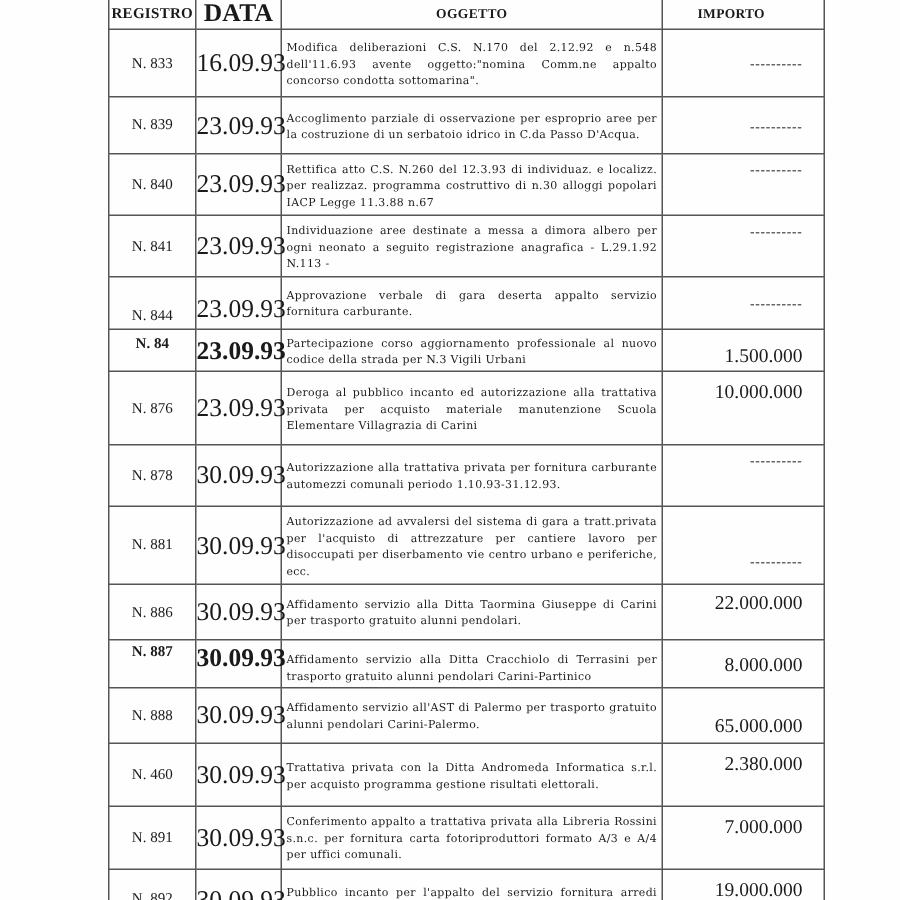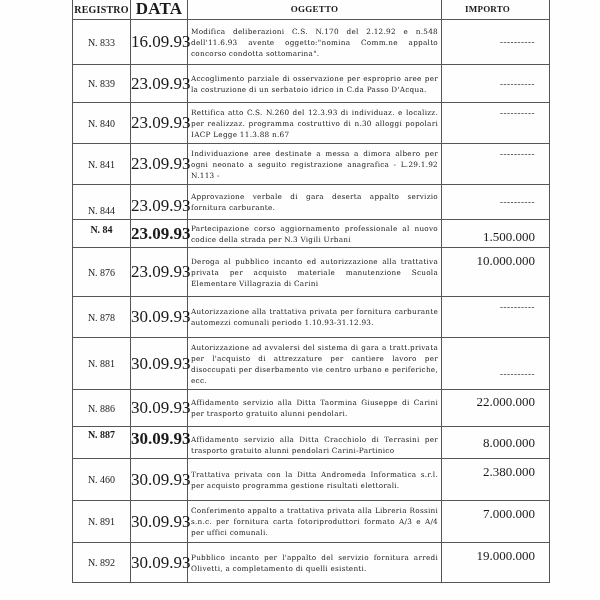--- a/index.html
+++ b/index.html
@@ -89,20 +89,26 @@
       <td class="c-date">30.09.93</td>
       <td class="c-obj">Affidamento servizio alla Ditta Taormina Giuseppe di Carini per trasporto gratuito alunni pendolari.</td>
       <td class="c-imp" style="vertical-align:bottom;padding-bottom:16px">22.000.000</td>
     </tr>
     <tr style="height:32px">
       <td class="c-reg reg-top" style="padding-top:2px">N. 887</td>
       <td class="c-date reg-top" style="padding-top:2px">30.09.93</td>
       <td class="c-obj" style="vertical-align:bottom;padding-bottom:2px">Affidamento servizio alla Ditta Cracchiolo di Terrasini per trasporto gratuito alunni pendolari Carini-Partinico</td>
       <td class="c-imp">8.000.000</td>
     </tr>
+    <tr style="height:37px">
+      <td class="c-reg">N. 888</td>
+      <td class="c-date">30.09.93</td>
+      <td class="c-obj">Affidamento servizio all'AST di Palermo per trasporto gratuito alunni pendolari Carini-Palermo.</td>
+      <td class="c-imp" style="vertical-align:bottom;padding-bottom:3px">65.000.000</td>
+    </tr>
     <tr style="height:42px">
       <td class="c-reg">N. 460</td>
       <td class="c-date">30.09.93</td>
       <td class="c-obj">Trattativa privata con la Ditta Andromeda Informatica s.r.l. per acquisto programma gestione risultati elettorali.</td>
       <td class="c-imp top">2.380.000</td>
     </tr>
     <tr style="height:42px">
       <td class="c-reg">N. 891</td>
       <td class="c-date">30.09.93</td>
       <td class="c-obj">Conferimento appalto a trattativa privata alla Libreria Rossini s.n.c. per fornitura carta fotoriproduttori formato A/3 e A/4  per uffici comunali.</td>

